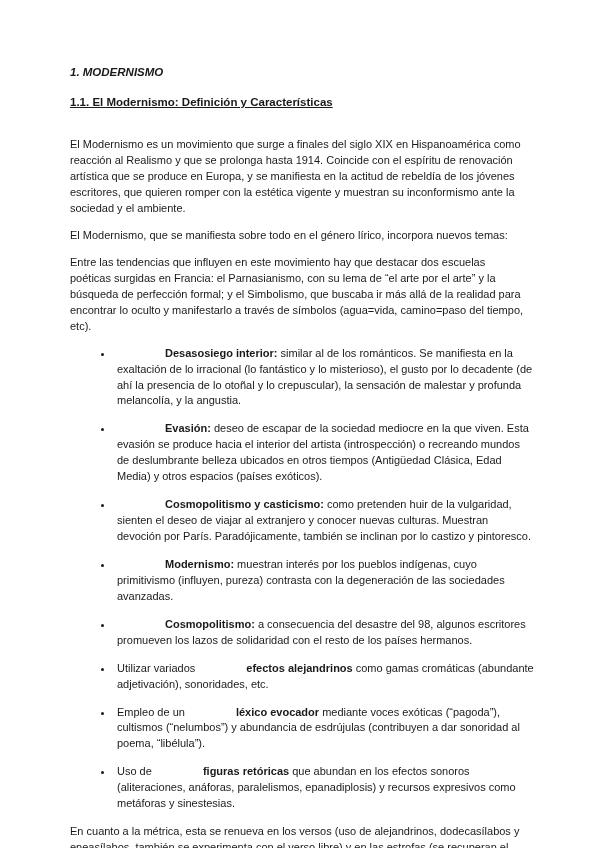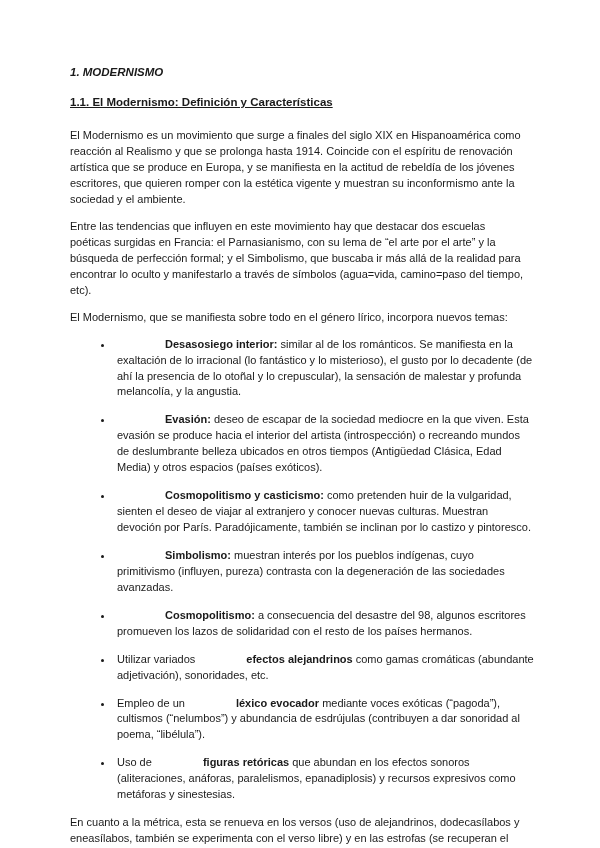--- a/index.html
+++ b/index.html
@@ -23,21 +23,21 @@
   .doc-title {
     font-size: 11.5px;
     font-weight: bold;
     font-style: italic;
     margin: 0 0 13px 0;
   }
   .section-heading {
     font-size: 11.5px;
     font-weight: bold;
     text-decoration: underline;
-    margin: 0 0 18px 0;
+    margin: 0 0 27px 0;
   }
   p {
     margin: 0 9px 11px 0;
   }
   ul {
     margin: 0 0 11px 0;
     padding-left: 44px;
   }
   li {
     margin-bottom: 12px;
@@ -50,29 +50,29 @@
 <body>
 
 <div class="page">
 
   <h1 class="doc-title">1. MODERNISMO</h1>
 
   <h2 class="section-heading">1.1. El Modernismo: Definición y Características</h2>
 
   <p>El Modernismo es un movimiento que surge a finales del siglo XIX en Hispanoamérica como reacción al Realismo y que se prolonga hasta 1914. Coincide con el espíritu de renovación artística que se produce en Europa, y se manifiesta en la actitud de rebeldía de los jóvenes escritores, que quieren romper con la estética vigente y muestran su inconformismo ante la sociedad y el ambiente.</p>
 
+  <p>El Modernismo, que se manifiesta sobre todo en el género lírico, incorpora nuevos temas:</p>
+
   <p>Entre las tendencias que influyen en este movimiento hay que destacar dos escuelas poéticas surgidas en Francia: el Parnasianismo, con su lema de “el arte por el arte” y la búsqueda de perfección formal; y el Simbolismo, que buscaba ir más allá de la realidad para encontrar lo oculto y manifestarlo a través de símbolos (agua=vida, camino=paso del tiempo, etc).</p>
-
-  <p>El Modernismo, que se manifiesta sobre todo en el género lírico, incorpora nuevos temas:</p>
 
   <ul>
     <li><span class="b">Desasosiego interior:</span><span> similar al de los románticos. Se manifiesta en la exaltación de lo irracional (lo fantástico y lo misterioso), el gusto por lo decadente (de ahí la presencia de lo otoñal y lo crepuscular), la sensación de malestar y profunda melancolía, y la angustia.</span></li>
     <li><span class="b">Evasión:</span><span> deseo de escapar de la sociedad mediocre en la que viven. Esta evasión se produce hacia el interior del artista (introspección) o recreando mundos de deslumbrante belleza ubicados en otros tiempos (Antigüedad Clásica, Edad Media) y otros espacios (países exóticos).</span></li>
     <li><span class="b">Cosmopolitismo y casticismo:</span><span> como pretenden huir de la vulgaridad, sienten el deseo de viajar al extranjero y conocer nuevas culturas. Muestran devoción por París. Paradójicamente, también se inclinan por lo castizo y pintoresco.</span></li>
-    <li><span class="b">Simbolismo:</span><span> muestran interés por los pueblos indígenas, cuyo primitivismo (influyen, pureza) contrasta con la degeneración de las sociedades avanzadas.</span></li>
+    <li><span class="b">Modernismo:</span><span> muestran interés por los pueblos indígenas, cuyo primitivismo (influyen, pureza) contrasta con la degeneración de las sociedades avanzadas.</span></li>
     <li><span class="b">Cosmopolitismo:</span><span> a consecuencia del desastre del 98, algunos escritores promueven los lazos de solidaridad con el resto de los países hermanos.</span></li>
   </ul>
 
 
   <ul>
     <li><span>Utilizar variados </span><span class="b">efectos alejandrinos</span><span> como gamas cromáticas (abundante adjetivación), sonoridades, etc.</span></li>
     <li><span>Empleo de un </span><span class="b">léxico evocador</span><span> mediante voces exóticas (“pagoda”), cultismos (“nelumbos”) y abundancia de esdrújulas (contribuyen a dar sonoridad al poema, “libélula”).</span></li>
     <li><span>Uso de </span><span class="b">figuras retóricas</span><span> que abundan en los efectos sonoros (aliteraciones, anáforas, paralelismos, epanadiplosis) y recursos expresivos como metáforas y sinestesias.</span></li>
   </ul>
 

